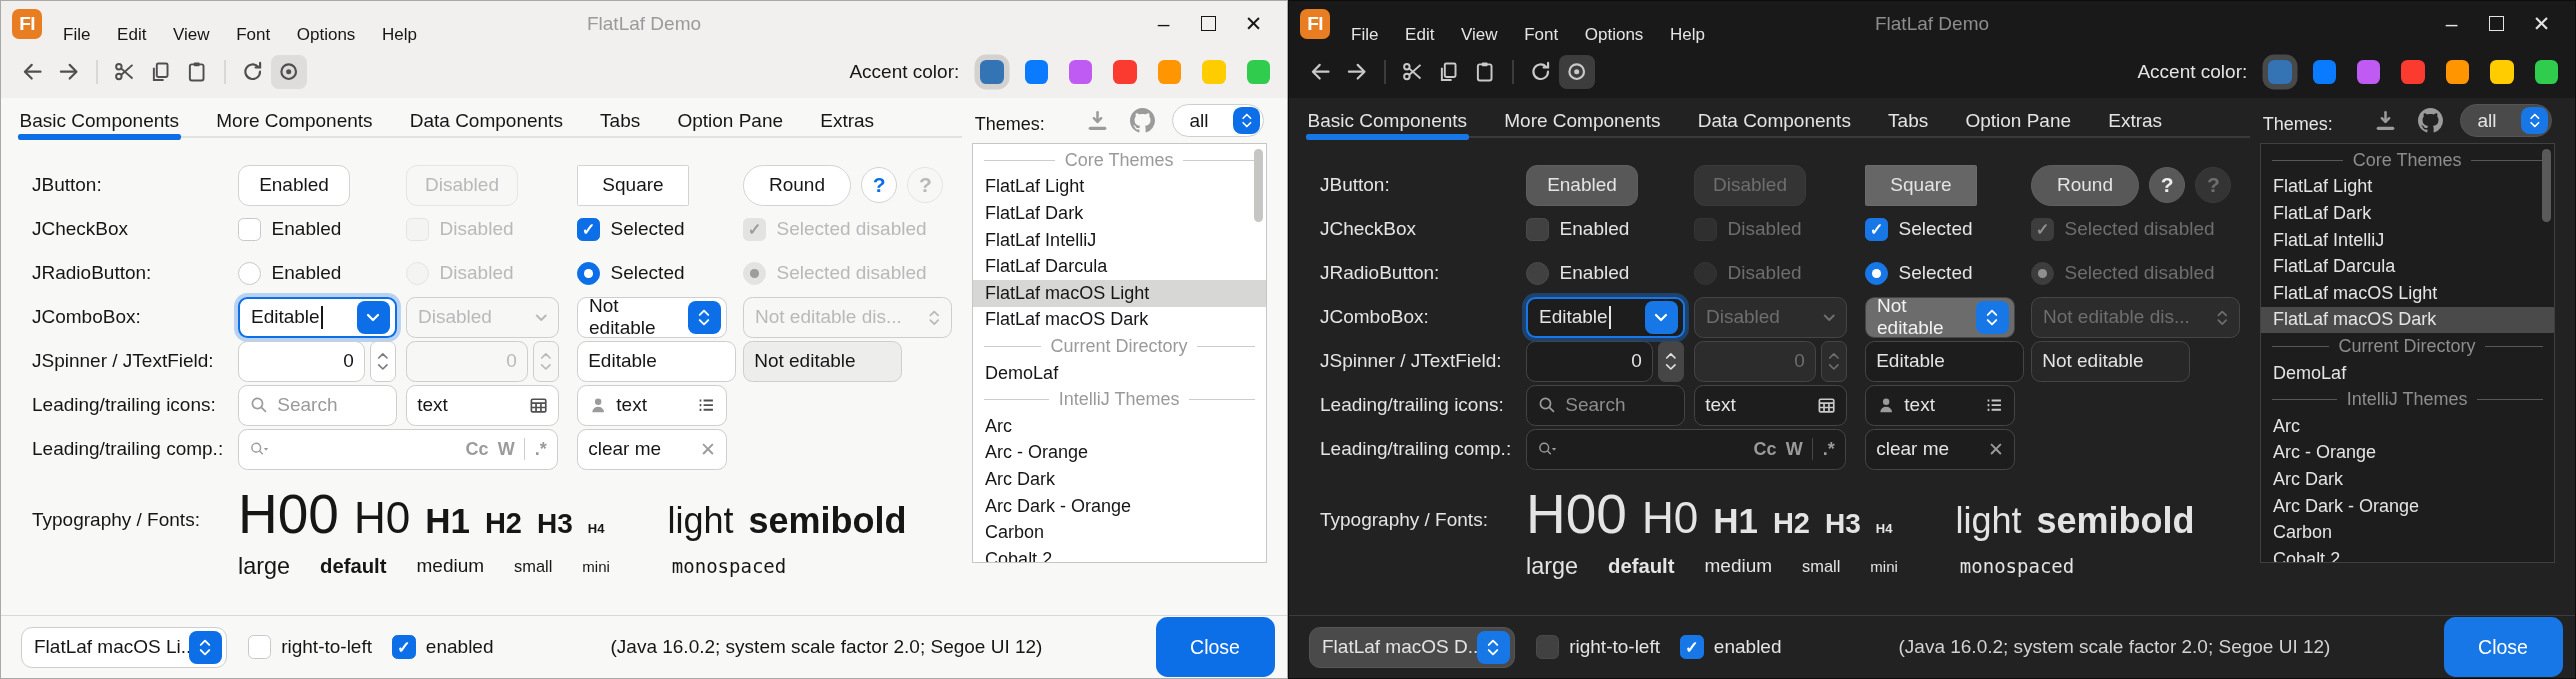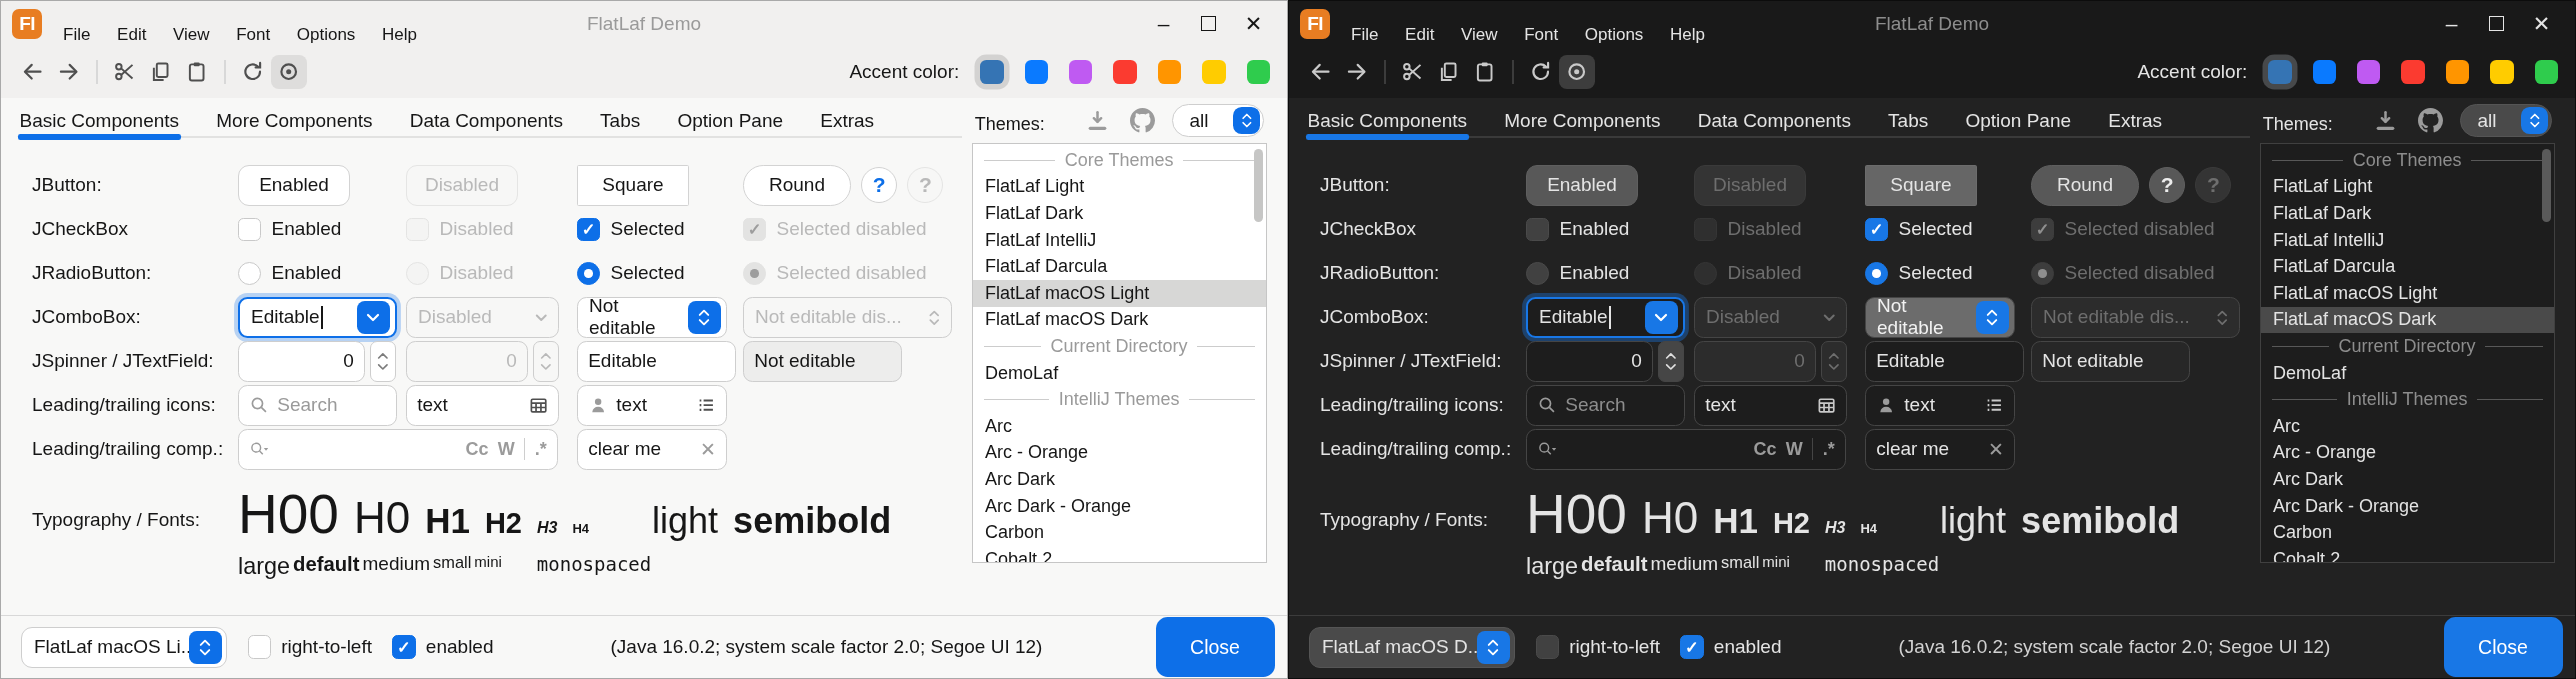--- a/index.html
+++ b/index.html
@@ -139,24 +139,24 @@
   .trail { margin-left:auto; }
   .ph { color:var(--muted); }
   .minilbl { color:var(--muted-icon); font-weight:700; font-size:18px; margin-left:9.4px; }
   .vline { width:1.2px; height:22px; background:var(--field-border); margin-left:9.4px; }
 
   
   .typo-row { display:flex; margin-top:11px; }
   .typo-row .rlabel { padding-top:26.6px; }
   .typo-line1 { display:flex; align-items:baseline; gap:15px; color:var(--text); }
   .t-h00{font-size:55px;} .t-h0{font-size:44px;} .t-h1{font-size:35px;font-weight:700;}
-  .t-h2{font-size:29px;font-weight:700;} .t-h3{font-size:16px;font-weight:700;font-style:italic;} .t-h4{font-size:13px;font-weight:700;text-align:center;}
+  .t-h2{font-size:29px;font-weight:700;} .t-h3{font-size:28px;font-weight:700;} .t-h4{font-size:13px;font-weight:700;text-align:center;}
   .t-light{font-size:36px;font-weight:200;margin-left:48px;color:var(--text);}
   .t-semibold{font-size:36px;font-weight:700;}
-  .typo-line2 { display:flex; align-items:flex-start; gap:3px; margin-top:6.3px; color:var(--text); }
+  .typo-line2 { display:flex; align-items:center; gap:30px; margin-top:6.3px; color:var(--text); }
   .t-large{font-size:23.4px;} .t-default{font-size:20.3px;font-weight:700;} .t-medium{font-size:19px;}
   .t-small{font-size:16.4px;} .t-mini{font-size:15px;}
   .t-mono{font-size:19px; font-family:"DejaVu Sans Mono", monospace; margin-left:32px;}
 
   
   .themes { flex:1; display:flex; flex-direction:column; padding-left:1.6px; }
   .themes-header { height:45px; flex:0 0 45px; display:flex; align-items:center; padding:0 23px 0 3.1px; }
   .themes-label { font-size:18px; color:var(--text);margin-top:7px; }
   .thbtn { color:var(--muted-icon); margin-left:20.3px; display:flex; align-items:center; }
   .thbtn svg { width:25px; height:25px; }

